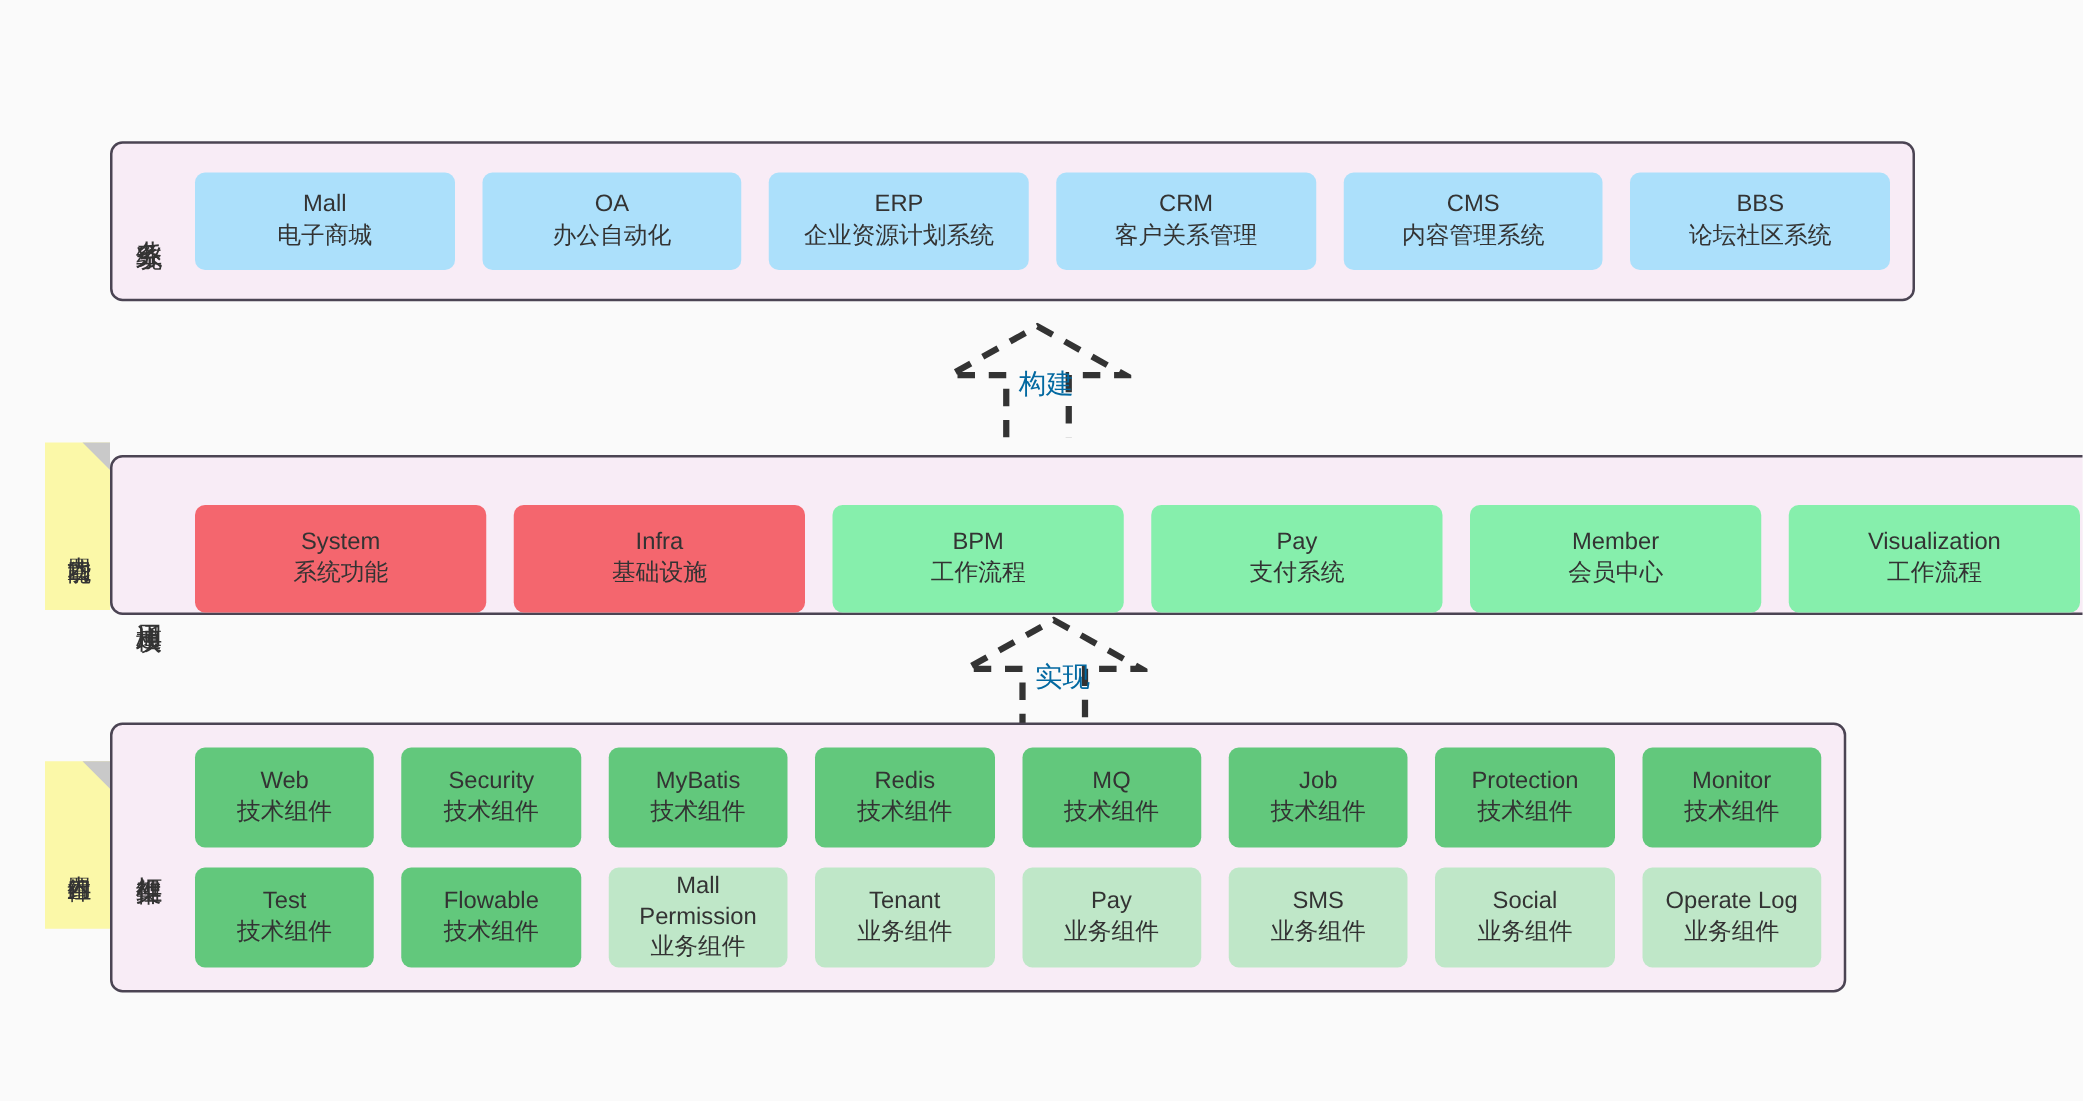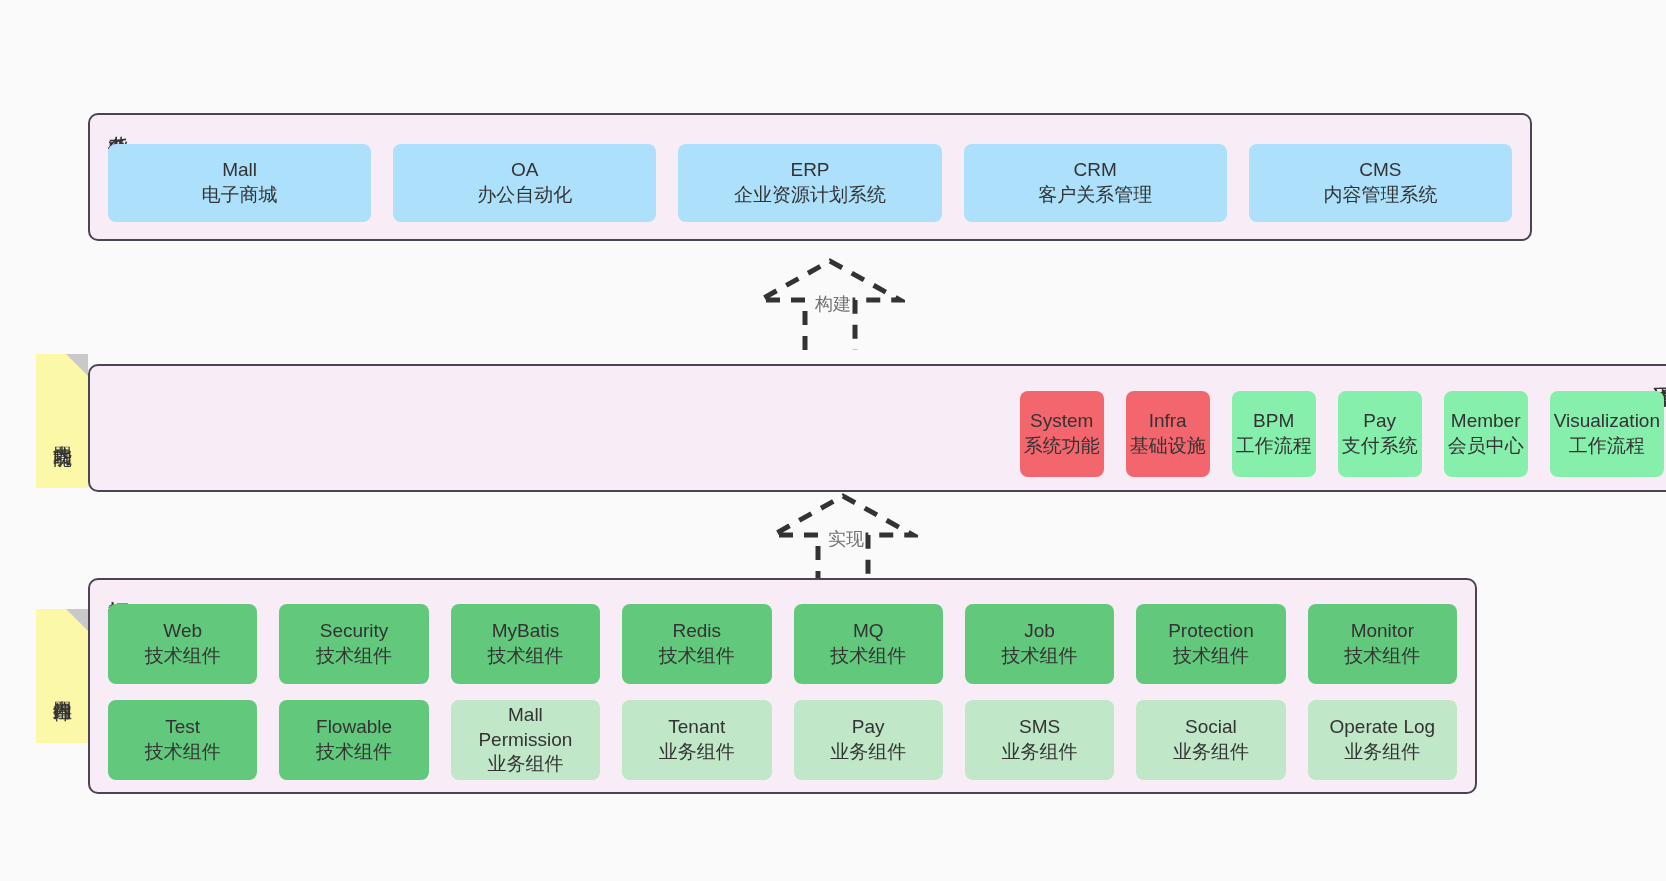--- a/index.html
+++ b/index.html
@@ -25,21 +25,20 @@
   }
 
   
   .layer {
     position: absolute;
     box-sizing: border-box;
     background: #f8ecf6;
     border: 2px solid #4b4453;
     border-radius: 10px;
     display: flex;
-    flex-direction: column;
     align-items: stretch;
   }
   .layer-title {
     flex: 0 0 auto;
     width: 40px;
     display: flex;
     align-items: center;
     justify-content: center;
     font-size: 21px;
     line-height: 1.08;
@@ -118,22 +117,22 @@
     border-left: 22px solid transparent;
   }
 
   
   .arrow {
     position: absolute;
     pointer-events: none;
   }
   .arrow-label {
     position: absolute;
-    font-size: 18px;
-    color: #737373;
+    font-size: 22px;
+    color: #0369a1;
     background: transparent;
     user-select: none;
     white-space: nowrap;
   }
 </style>
 </head>
 <body>
 
 <div id="stage">
 
@@ -153,20 +152,24 @@
           <span class="t-en">ERP</span>
           <span class="t-cn">企业资源计划系统</span>
         </div>
         <div class="card c-blue h-business">
           <span class="t-en">CRM</span>
           <span class="t-cn">客户关系管理</span>
         </div>
         <div class="card c-blue h-business">
           <span class="t-en">CMS</span>
           <span class="t-cn">内容管理系统</span>
+        </div>
+        <div class="card c-blue h-business">
+          <span class="t-en">BBS</span>
+          <span class="t-cn">论坛社区系统</span>
         </div>
       </div>
     </div>
   </div>
 
   <svg class="arrow" style="left:755px; top:258px; width:150px; height:92px;" viewBox="0 0 150 92">
     <path d="M 50 92 L 50 42 L 5 42 L 75 3 L 145 42 L 100 42 L 100 92" fill="none" stroke="#333333" stroke-width="5" stroke-dasharray="14,11" stroke-linecap="butt" stroke-linejoin="miter"></path>
   </svg>
   <div class="arrow-label" style="left:815px; top:292px;">构建</div>
 

